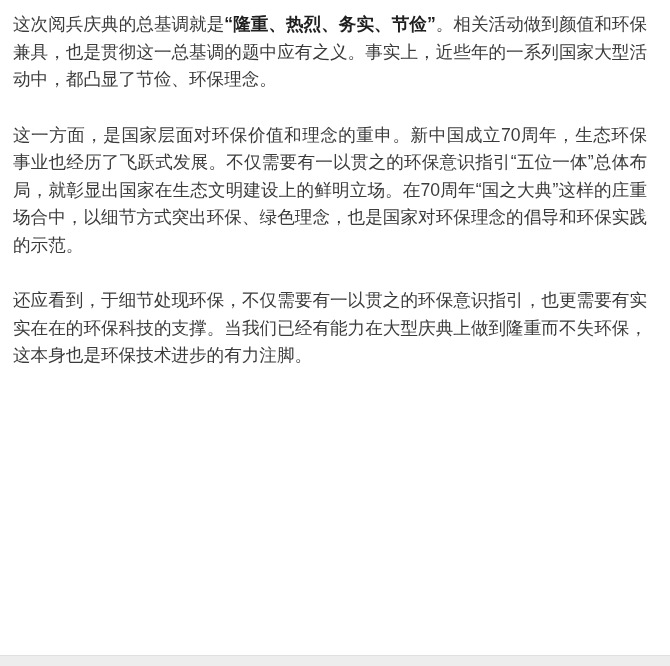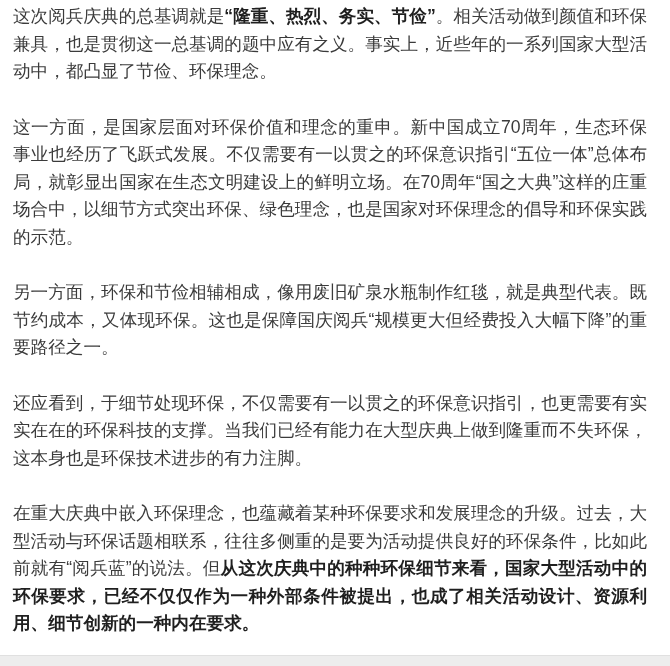--- a/index.html
+++ b/index.html
@@ -14,20 +14,21 @@
     height: 666px;
     background: #ffffff;
     overflow: hidden;
   }
   .article {
     padding: 3px 23px 0 13px;
     font-size: 17.6px;
     line-height: 27.5px;
     color: #3b3b3b;
     text-align: justify;
+    margin-top: 8px;
   }
   .article p {
     margin: 0 0 28px 0;
   }
   .article p:last-child {
     margin-bottom: 0;
   }
   .seg-bold {
     font-weight: 700;
     color: #1f1f1f;
@@ -43,18 +44,16 @@
     box-sizing: border-box;
   }
 </style>
 </head>
 <body>
 
 <div class="page">
   <div class="article">
       <p><span class="seg-normal">这次阅兵庆典的总基调就是</span><span class="seg-bold">“隆重、热烈、务实、节俭”</span><span class="seg-normal">。相关活动做到颜值和环保兼具，也是贯彻这一总基调的题中应有之义。事实上，近些年的一系列国家大型活动中，都凸显了节俭、环保理念。</span></p>
       <p><span class="seg-normal">这一方面，是国家层面对环保价值和理念的重申。新中国成立70周年，生态环保事业也经历了飞跃式发展。不仅需要有一以贯之的环保意识指引“五位一体”总体布局，就彰显出国家在生态文明建设上的鲜明立场。在70周年“国之大典”这样的庄重场合中，以细节方式突出环保、绿色理念，也是国家对环保理念的倡导和环保实践的示范。</span></p>
-      <p><span class="seg-normal">另一方面，环保和节俭相辅相成，像用废旧矿泉水瓶制作红毯，就是典型代表。既节约成本，又体现环保。这也是保障国庆阅兵“规模更大但经费投入大幅下降”的重要路径之一。</span></p>
       <p><span class="seg-normal">还应看到，于细节处现环保，不仅需要有一以贯之的环保意识指引，也更需要有实实在在的环保科技的支撑。当我们已经有能力在大型庆典上做到隆重而不失环保，这本身也是环保技术进步的有力注脚。</span></p>
-      <p><span class="seg-normal">在重大庆典中嵌入环保理念，也蕴藏着某种环保要求和发展理念的升级。过去，大型活动与环保话题相联系，往往多侧重的是要为活动提供良好的环保条件，比如此前就有“阅兵蓝”的说法。但</span><span class="seg-bold">从这次庆典中的种种环保细节来看，国家大型活动中的环保要求，已经不仅仅作为一种外部条件被提出，也成了相关活动设计、资源利用、细节创新的一种内在要求。</span></p>
     </div>
   <div class="bottom-strip"></div>
 </div>
 
 </body></html>

